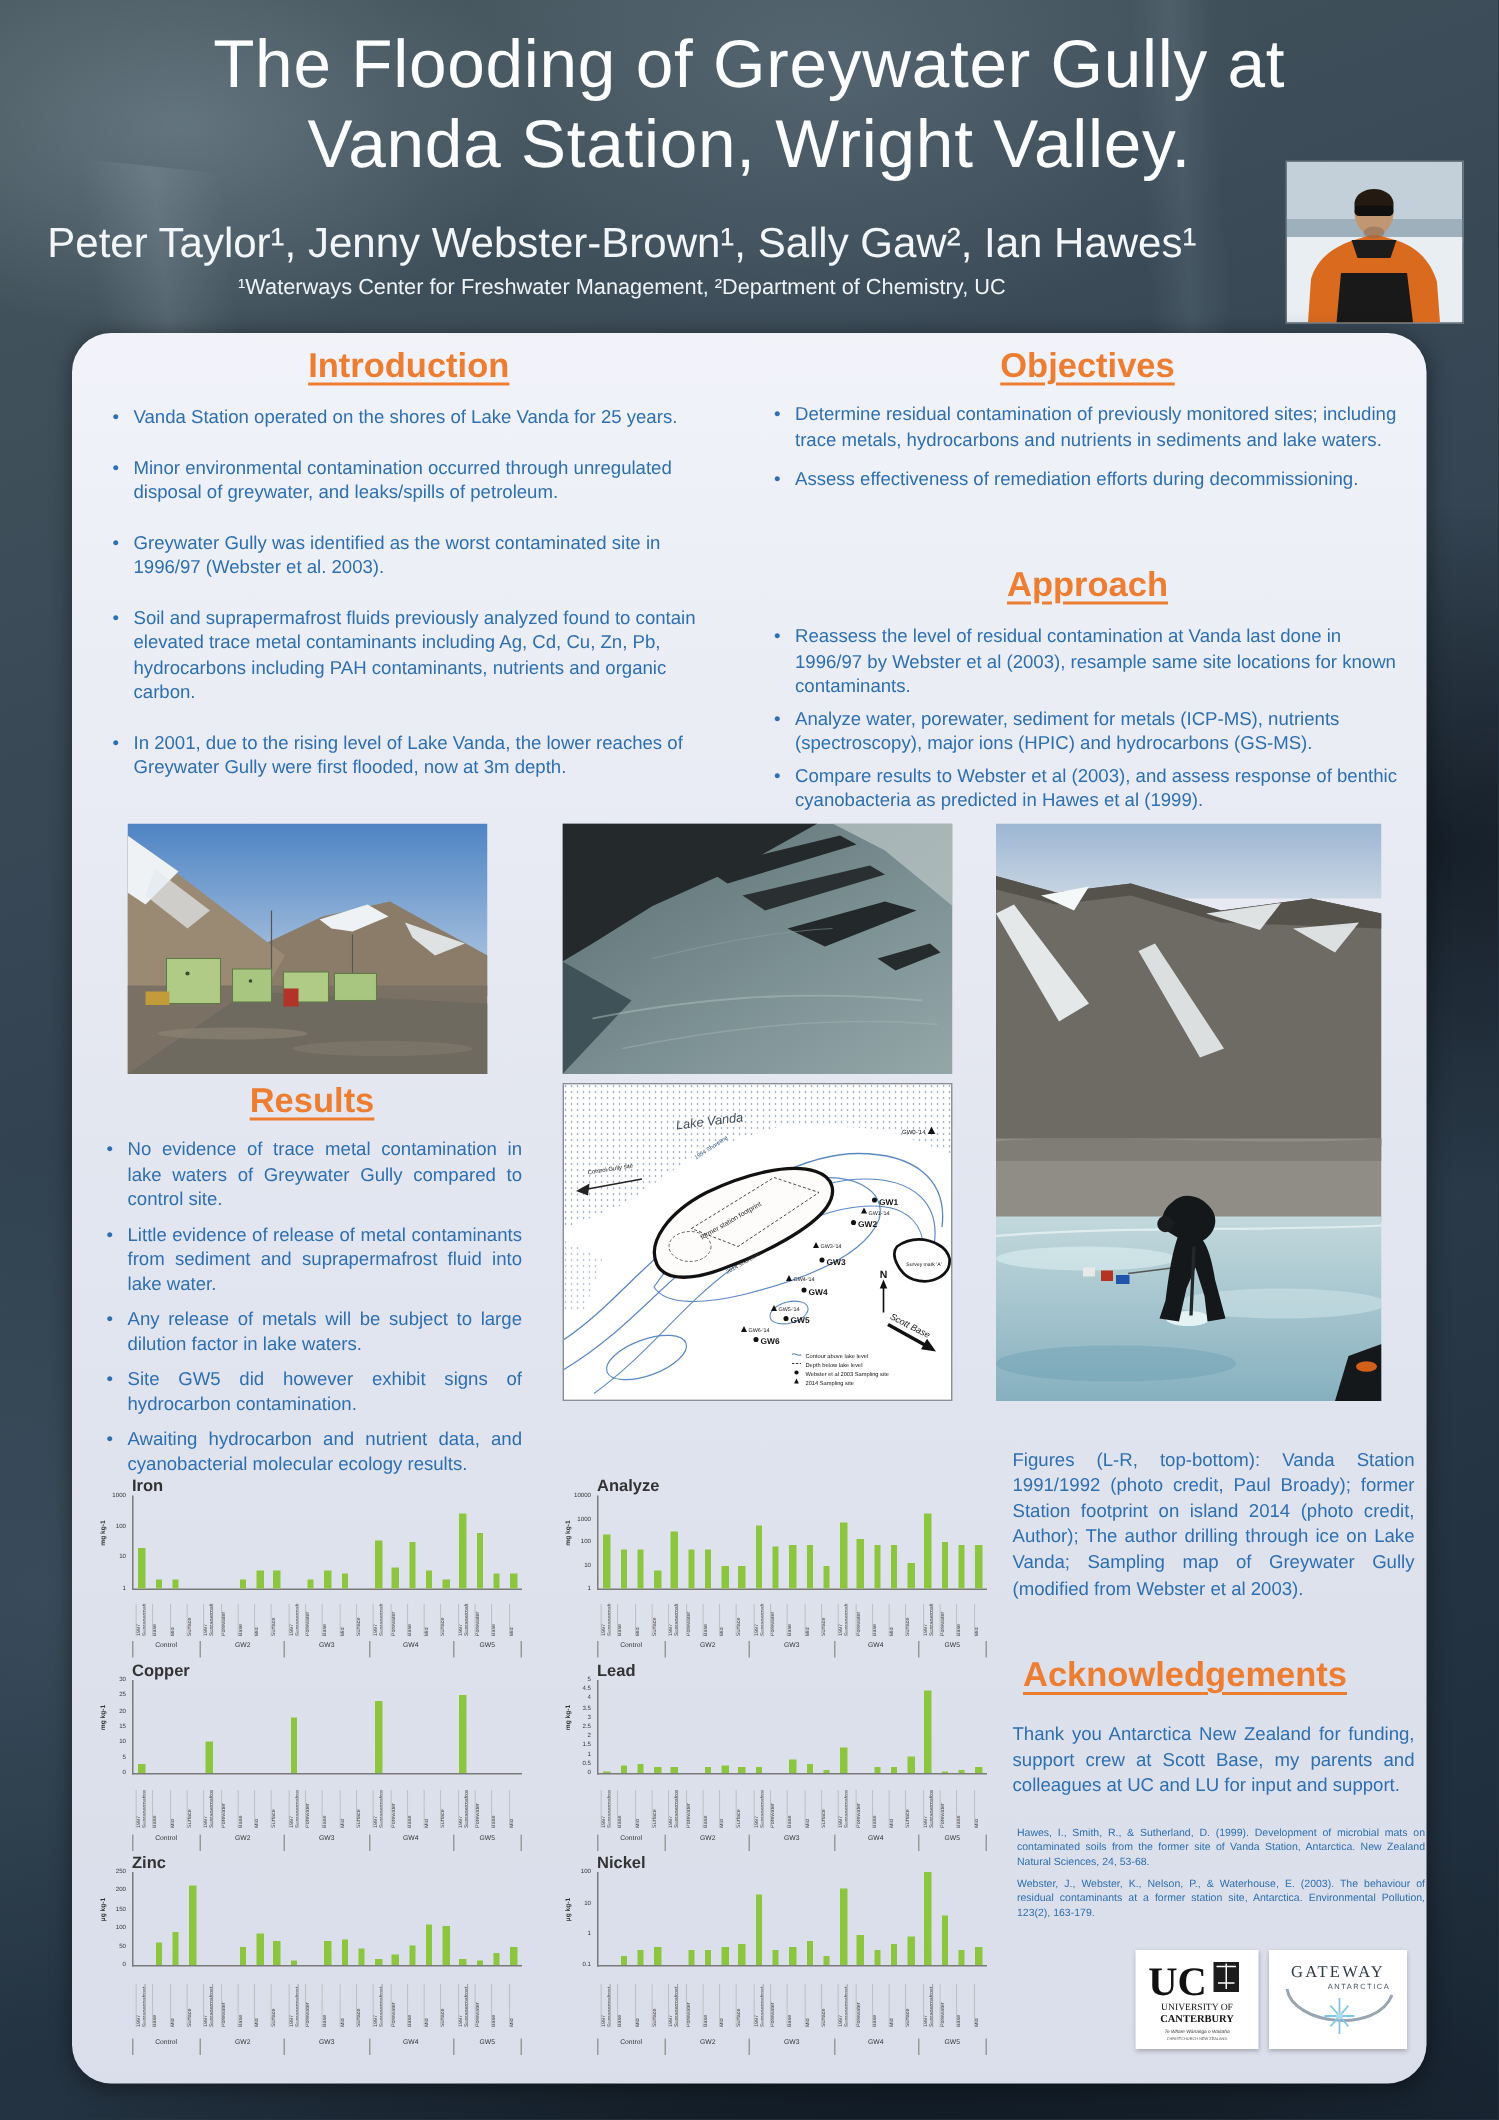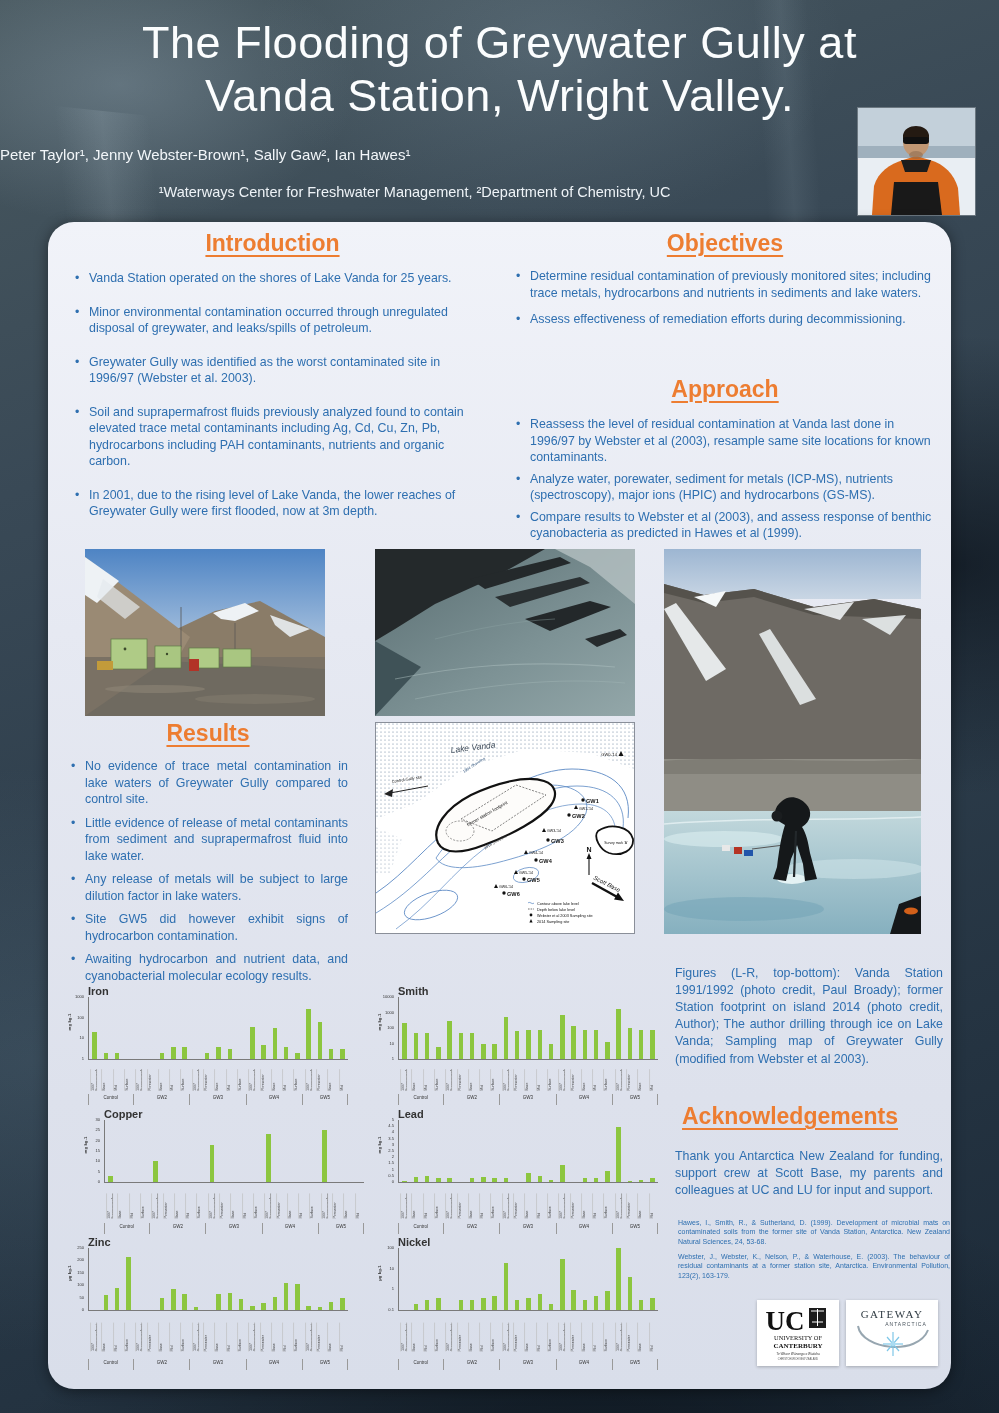--- a/index.html
+++ b/index.html
@@ -17,21 +17,21 @@
   }
   .streak{position:absolute;pointer-events:none;}
   .streak.s1{left:-120px;top:120px;width:560px;height:1100px;transform:rotate(6deg);
     background:linear-gradient(78deg,transparent 44%,rgba(195,212,222,.14) 50%,transparent 56%);}
   .streak.s2{left:520px;top:-60px;width:560px;height:700px;transform:rotate(-14deg);
     background:linear-gradient(100deg,transparent 46%,rgba(180,200,212,.10) 50%,transparent 54%);}
 
   
   .title{position:absolute;left:0;top:16px;width:100%;text-align:center;color:#fbfdfe;
     font-size:45px;line-height:1.18;font-weight:400;letter-spacing:.5px;}
-  .authors{position:absolute;left:0;top:146px;width:83%;color:#f2f6f9;font-size:15px;}
+  .authors{position:absolute;left:0;top:146px;width:83%;text-align:center;color:#f2f6f9;font-size:28px;}
   .affil{position:absolute;left:0;top:184px;width:83%;text-align:center;color:#eef3f7;font-size:14.5px;}
   .portrait{position:absolute;left:858px;top:108px;width:117px;height:107px;box-shadow:0 0 0 1px rgba(255,255,255,.25);}
 
   
   .panel{position:absolute;left:48px;top:222px;width:903px;height:1167px;border-radius:26px;
     background:linear-gradient(180deg,#f1f3f9 0%,#e6e9f2 35%,#dde1ec 75%,#d9deea 100%);
     box-shadow:0 2px 14px rgba(0,0,0,.45);}
 
   .sec-h{position:absolute;font-size:23px;font-weight:bold;color:#ED7D31;text-align:center;
     text-decoration:underline;text-decoration-thickness:2px;text-underline-offset:4px;}
@@ -352,21 +352,21 @@
       </div>
       <div class="cgroups">
         <div class="cgrp" style="left: 0%; width: 17.3913%;"><span>Control</span></div>
         <div class="cgrp" style="left: 17.3913%; width: 21.7391%;"><span>GW2</span></div>
         <div class="cgrp" style="left: 39.1304%; width: 21.7391%;"><span>GW3</span></div>
         <div class="cgrp" style="left: 60.8696%; width: 21.7391%;"><span>GW4</span></div>
         <div class="cgrp" style="left: 82.6087%; width: 17.3913%;"><span>GW5</span></div>
       </div>
   </div>
   <div class="chart chart-a" style="left:372px;top:985px;">
-    <div class="ctitle">Smith</div>
+    <div class="ctitle">Analyze</div>
       <div class="cylab">mg kg-1</div>
     <div class="cyticks">
         <div class="cyt" style="bottom: -3px;">1</div>
         <div class="cyt" style="bottom: 12.5px;">10</div>
         <div class="cyt" style="bottom: 28px;">100</div>
         <div class="cyt" style="bottom: 43.5px;">1000</div>
         <div class="cyt" style="bottom: 59px;">10000</div>
       </div>
       <div class="cplot">
         <div class="cbar" style="left: 1.30435%; width: 1.73913%; height: 35.666px;"></div>
@@ -419,21 +419,21 @@
         <div class="cxl" style="left: 95.6522%; width: 4.34783%;">Mid</div>
       </div>
       <div class="cgroups">
         <div class="cgrp" style="left: 0%; width: 17.3913%;"><span>Control</span></div>
         <div class="cgrp" style="left: 17.3913%; width: 21.7391%;"><span>GW2</span></div>
         <div class="cgrp" style="left: 39.1304%; width: 21.7391%;"><span>GW3</span></div>
         <div class="cgrp" style="left: 60.8696%; width: 21.7391%;"><span>GW4</span></div>
         <div class="cgrp" style="left: 82.6087%; width: 17.3913%;"><span>GW5</span></div>
       </div>
   </div>
-  <div class="chart chart-m" style="left:78px;top:1108px;">
+  <div class="chart chart-m" style="left:62px;top:1108px;">
     <div class="ctitle">Copper</div>
       <div class="cylab">mg kg-1</div>
     <div class="cyticks">
         <div class="cyt" style="bottom: -3px;">0</div>
         <div class="cyt" style="bottom: 7.33333px;">5</div>
         <div class="cyt" style="bottom: 17.6667px;">10</div>
         <div class="cyt" style="bottom: 28px;">15</div>
         <div class="cyt" style="bottom: 38.3333px;">20</div>
         <div class="cyt" style="bottom: 48.6667px;">25</div>
         <div class="cyt" style="bottom: 59px;">30</div>

